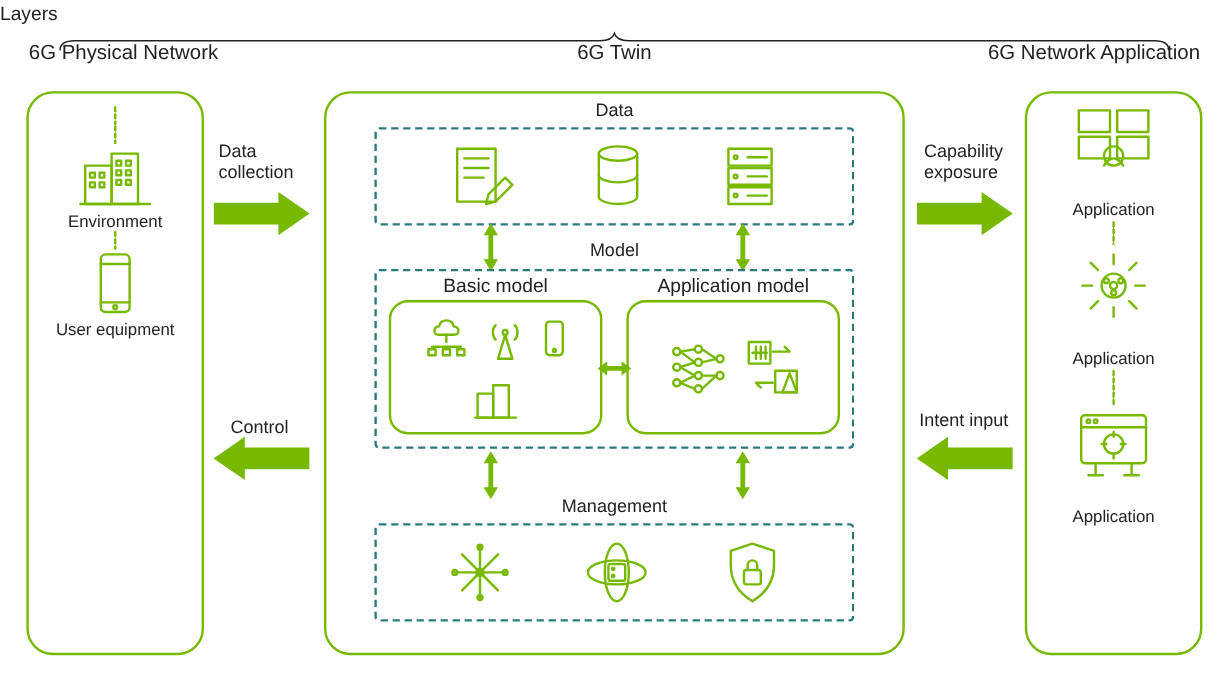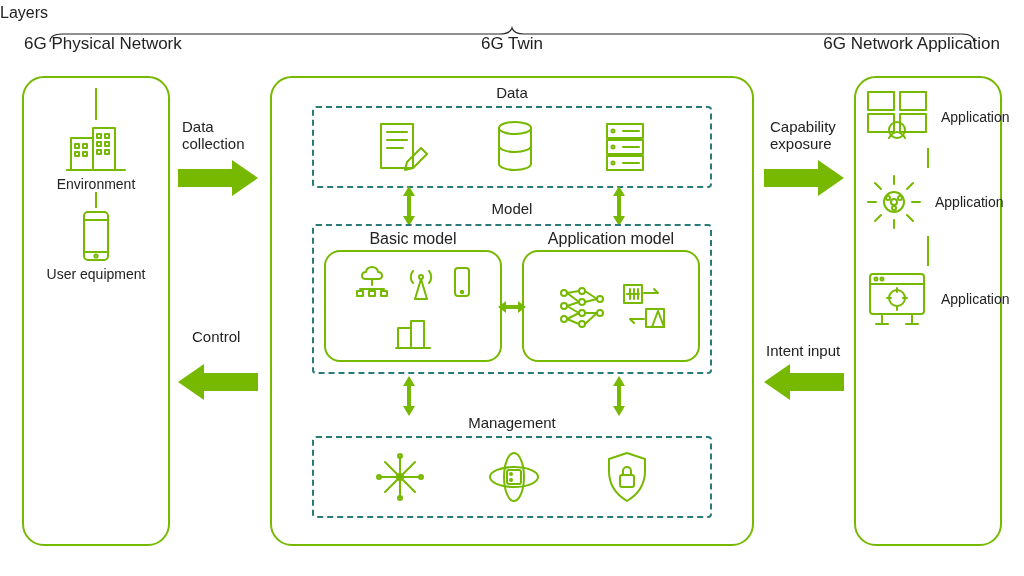--- a/index.html
+++ b/index.html
@@ -33,21 +33,21 @@
   .left{left:22px;top:4px;width:148px;height:470px;padding:10px 6px;text-align:center}
   .left .item{display:flex;flex-direction:column;align-items:center;gap:2px}
   .left .spacer-dots{height:16px;display:flex;justify-content:center}
   .left .item .cap{font-size:14px}
 
   
   .center{left:270px;top:4px;width:484px;height:470px;padding:8px 10px}
 
   
   .right{right:22px;top:4px;width:148px;height:470px;padding:10px 6px;text-align:center}
-  .right .item{display:flex;flex-direction:row;align-items:center;gap:9px}
+  .right .item{display:flex;flex-direction:column;align-items:center;gap:20px}
   .right .cap{font-size:14px}
 
   
   .dashed{position:absolute;border:2px dashed var(--teal);border-radius:4px}
   .section-label{font-size:15px;text-align:center}
 
   
   .sec-data-label{position:absolute;left:0;right:0;top:6px}
   .sec-data{left:40px;right:40px;top:28px;height:82px;display:flex;align-items:center;justify-content:space-evenly}
 
@@ -366,21 +366,21 @@
   </div>
 
   <div class="arrow-label" style="left:182px;top:46px;white-space:pre">Data
 collection</div>
   <div class="big-arrow" style="left:178px;top:88px">
     <svg viewBox="0 0 80 36">
         <polygon fill="#76b900" points="0,9 54,9 54,0 80,18 54,36 54,27 0,27"></polygon>
       </svg>
   </div>
 
-  <div class="arrow-label" style="left:192px;top:256px">Control</div>
+  <div class="arrow-label" style="left:192px;top:276px">Control</div>
   <div class="big-arrow" style="left:178px;top:292px">
     <svg viewBox="0 0 80 36">
         <polygon fill="#76b900" points="80,9 26,9 26,0 0,18 26,36 26,27 80,27"></polygon>
       </svg>
   </div>
 
   <div class="arrow-label" style="left:770px;top:46px;white-space:pre">Capability
 exposure</div>
   <div class="big-arrow" style="left:764px;top:88px">
     <svg viewBox="0 0 80 36">

